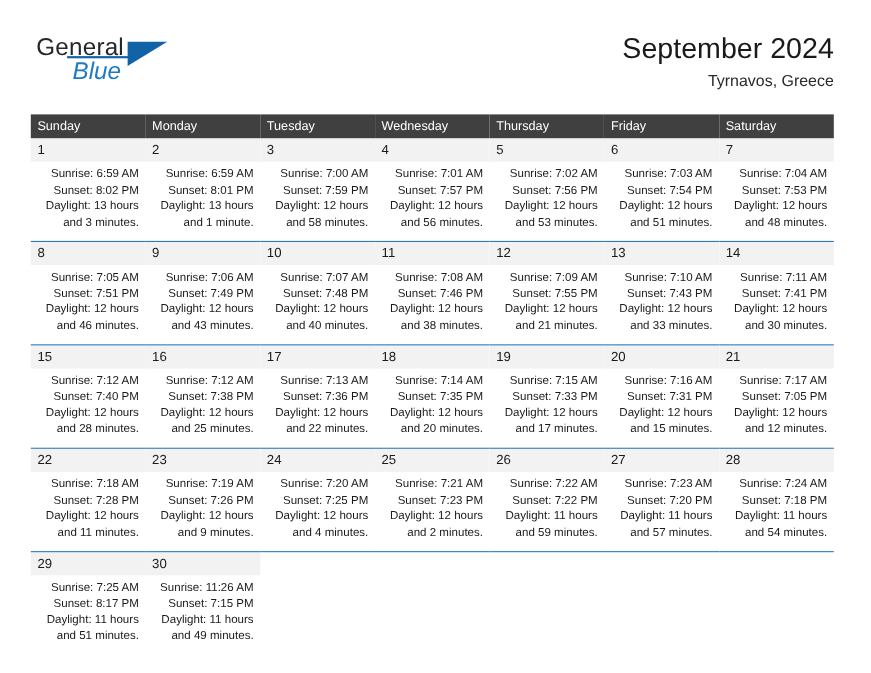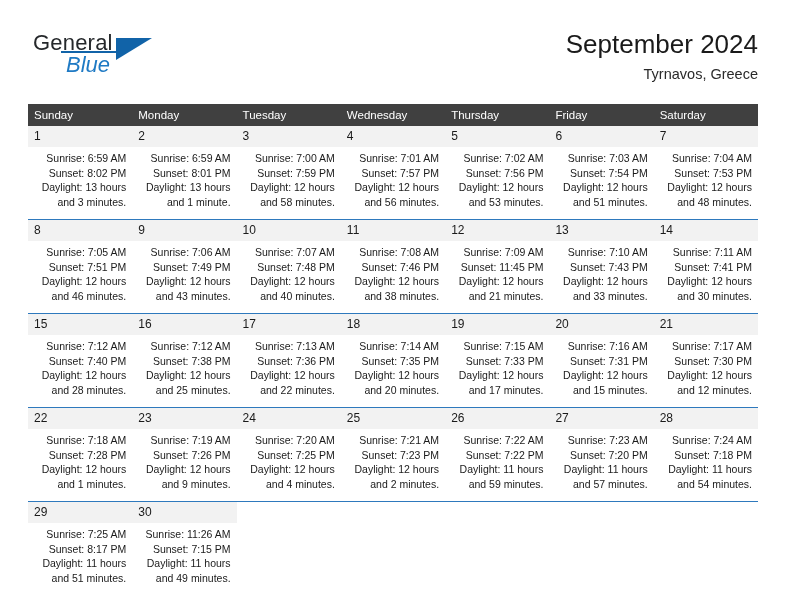--- a/index.html
+++ b/index.html
@@ -277,21 +277,21 @@
               <div class="info-line">Sunrise: 7:08 AM</div>
               <div class="info-line">Sunset: 7:46 PM</div>
               <div class="info-line">Daylight: 12 hours</div>
               <div class="info-line">and 38 minutes.</div>
             </div>
           </td>
           <td>
             <div class="daynum">12</div>
             <div class="cellbody">
               <div class="info-line">Sunrise: 7:09 AM</div>
-              <div class="info-line">Sunset: 11:45 PM</div>
+              <div class="info-line">Sunset: 7:55 PM</div>
               <div class="info-line">Daylight: 12 hours</div>
               <div class="info-line">and 21 minutes.</div>
             </div>
           </td>
           <td>
             <div class="daynum">13</div>
             <div class="cellbody">
               <div class="info-line">Sunrise: 7:10 AM</div>
               <div class="info-line">Sunset: 7:43 PM</div>
               <div class="info-line">Daylight: 12 hours</div>
@@ -360,34 +360,34 @@
               <div class="info-line">Sunrise: 7:16 AM</div>
               <div class="info-line">Sunset: 7:31 PM</div>
               <div class="info-line">Daylight: 12 hours</div>
               <div class="info-line">and 15 minutes.</div>
             </div>
           </td>
           <td>
             <div class="daynum">21</div>
             <div class="cellbody">
               <div class="info-line">Sunrise: 7:17 AM</div>
-              <div class="info-line">Sunset: 7:30 PM</div>
+              <div class="info-line">Sunset: 7:05 PM</div>
               <div class="info-line">Daylight: 12 hours</div>
               <div class="info-line">and 12 minutes.</div>
             </div>
           </td>
         </tr>
         <tr class="week-row">
           <td>
             <div class="daynum">22</div>
             <div class="cellbody">
               <div class="info-line">Sunrise: 7:18 AM</div>
               <div class="info-line">Sunset: 7:28 PM</div>
               <div class="info-line">Daylight: 12 hours</div>
-              <div class="info-line">and 1 minutes.</div>
+              <div class="info-line">and 11 minutes.</div>
             </div>
           </td>
           <td>
             <div class="daynum">23</div>
             <div class="cellbody">
               <div class="info-line">Sunrise: 7:19 AM</div>
               <div class="info-line">Sunset: 7:26 PM</div>
               <div class="info-line">Daylight: 12 hours</div>
               <div class="info-line">and 9 minutes.</div>
             </div>

